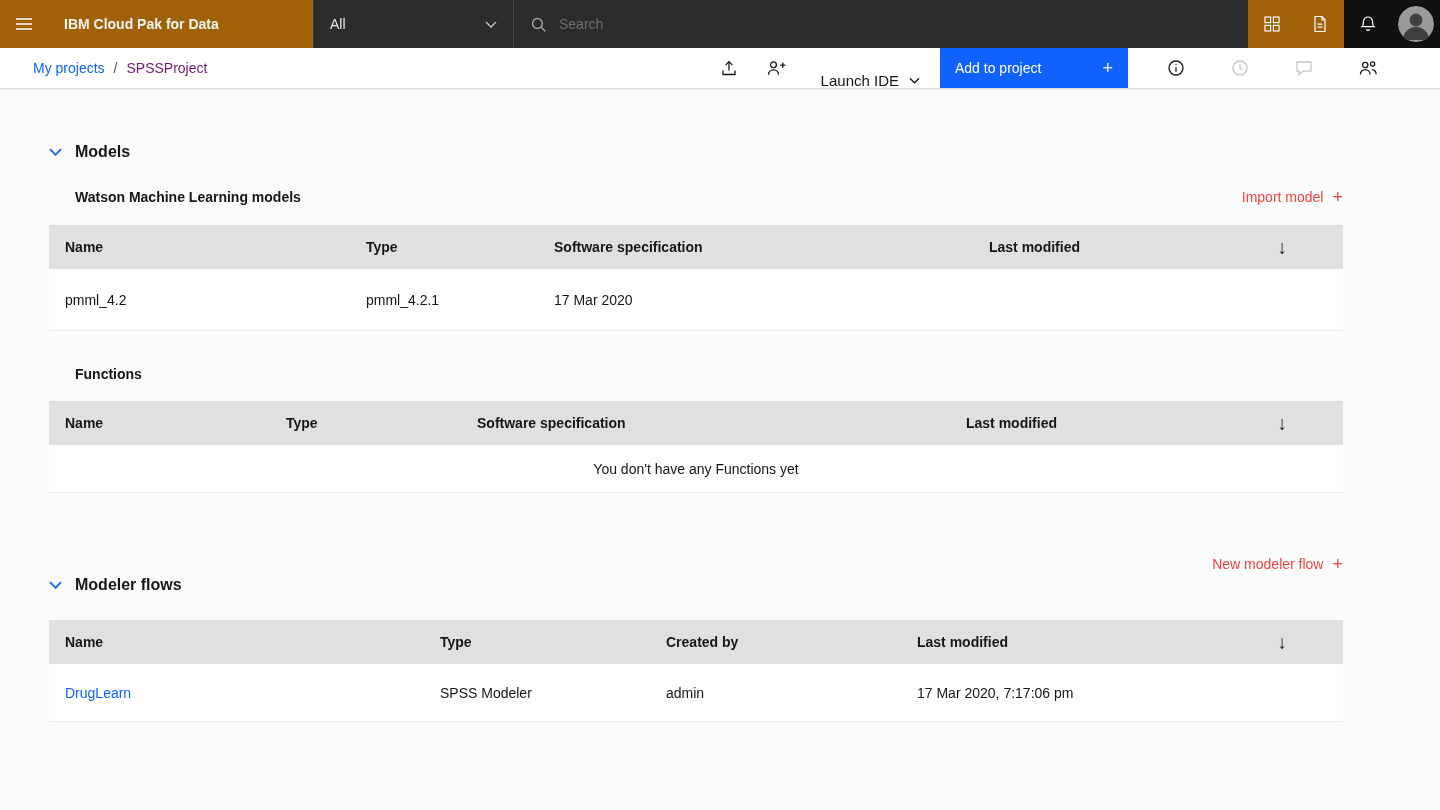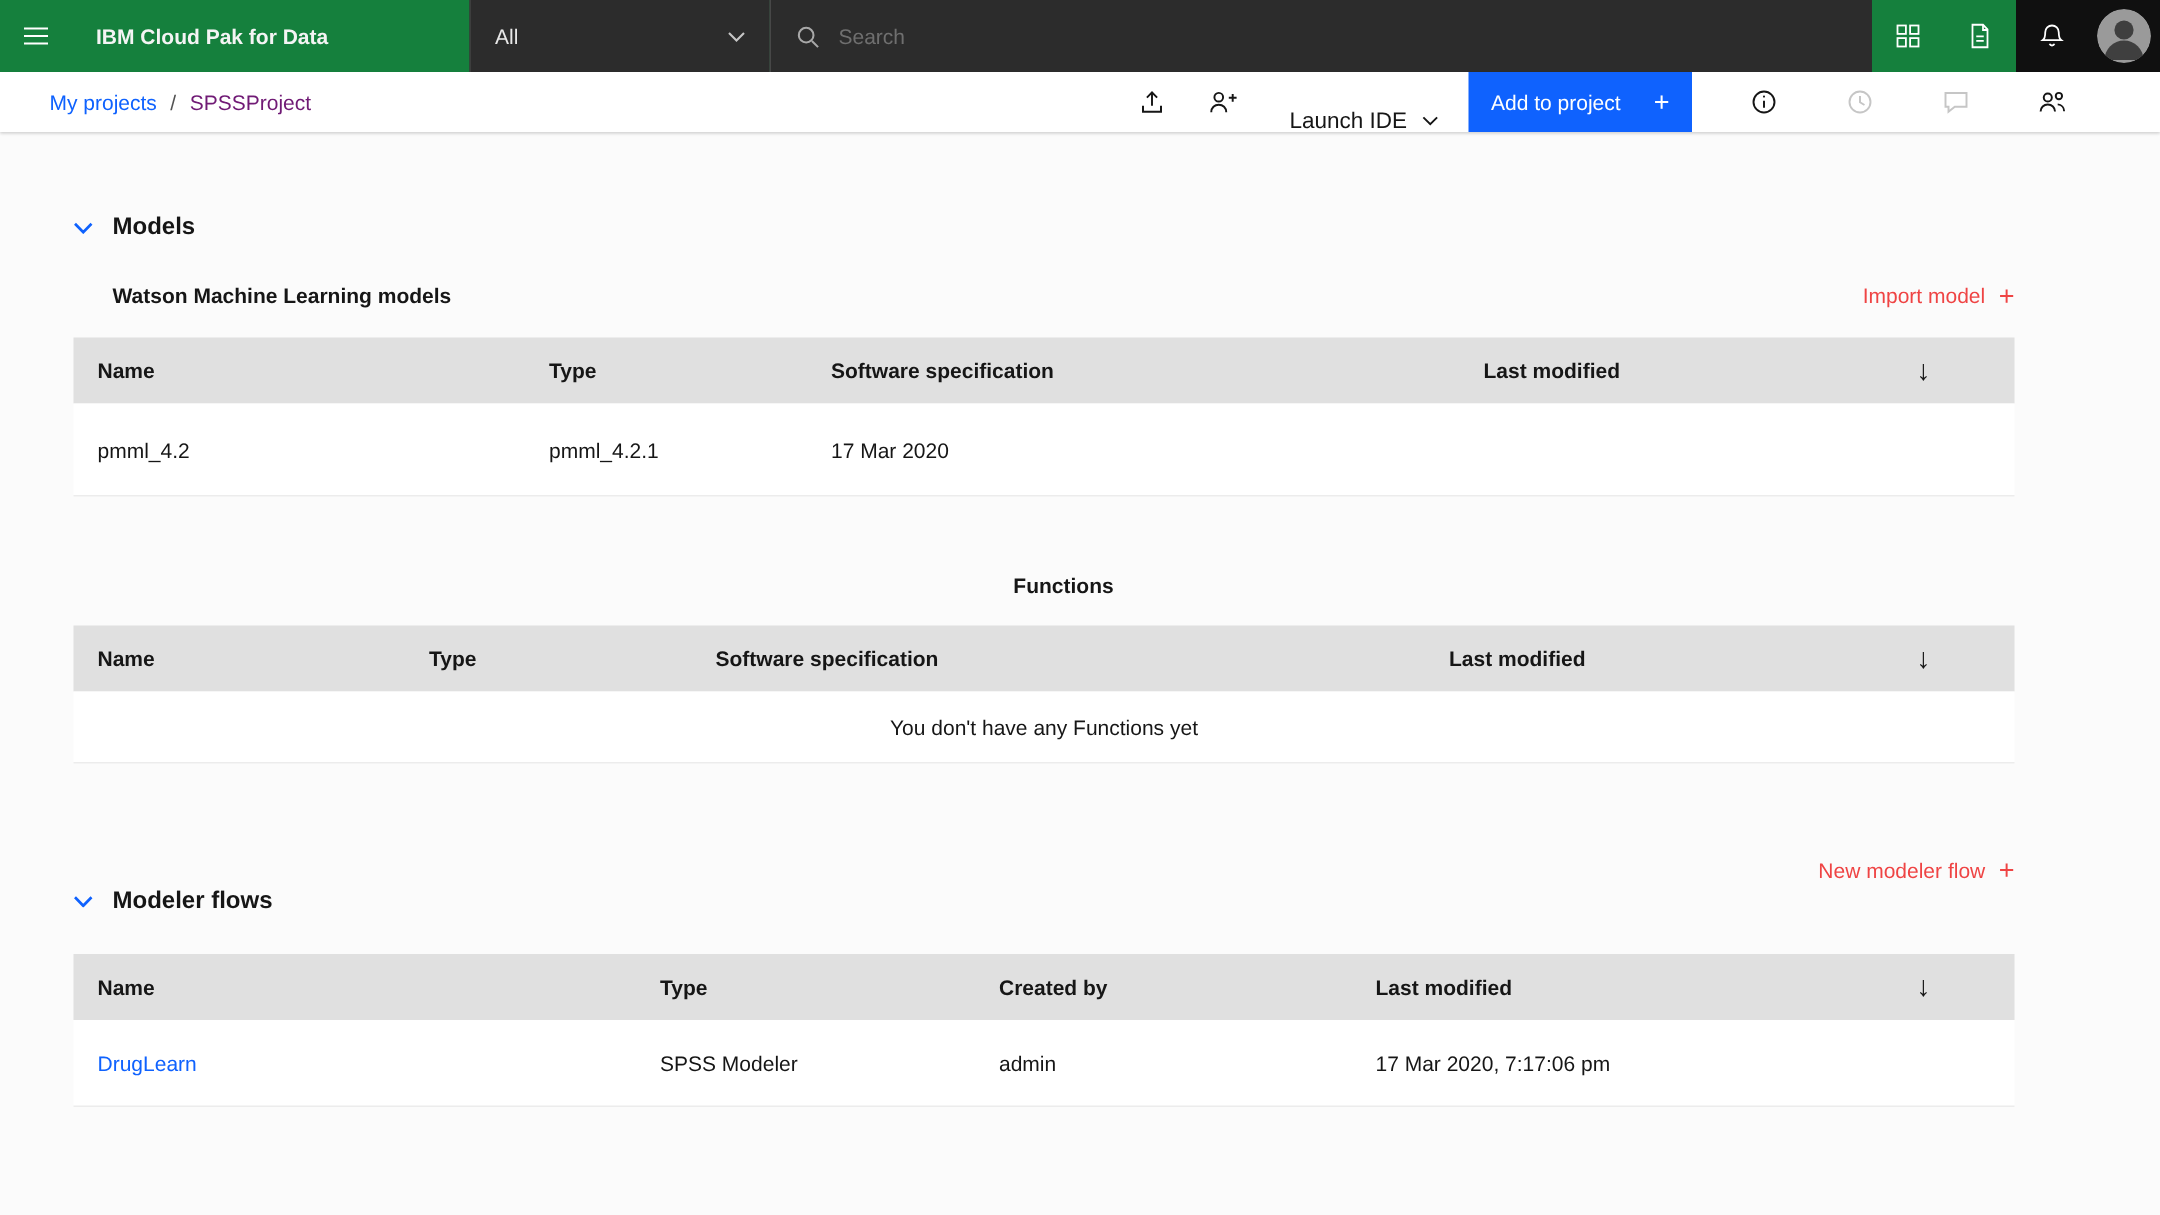--- a/index.html
+++ b/index.html
@@ -5,41 +5,41 @@
   * { margin:0; padding:0; box-sizing:border-box; }
   html, body { width:1440px; height:810px; }
   body {
     font-family:"Liberation Sans","DejaVu Sans",sans-serif;
     background:#fbfbfb; color:#161616; overflow:hidden;
   }
   button { background:none; border:none; cursor:pointer; font:inherit; color:inherit; }
   a { text-decoration:none; }
 
   
-  .topbar { height:48px; background:#15803d; display:flex; align-items:stretch; }
+  .topbar { height:48px; background:#a16207; display:flex; align-items:stretch; }
   .tb-iconbtn { width:48px; display:flex; align-items:center; justify-content:center; }
   .app-title { color:#f4f4f4; font-size:14px; font-weight:700; display:flex; align-items:center; padding:0 16px; width:265px; }
   .scope-dd { width:200px; background:#2c2c2c; display:flex; align-items:center; justify-content:space-between; padding:4px 16px; color:#e8e8e8; font-size:14px; border-left:1px solid #3d3d3d; cursor:pointer; }
   .searchbar { flex:1; background:#2c2c2c; border-left:1px solid #474747; display:flex; align-items:center; padding:0 16px; gap:12px; }
   .searchbar input { flex:1; background:transparent; border:none; outline:none; color:#f4f4f4; font-size:14px; }
   .searchbar input::placeholder { color:#6f6f6f; }
   .tb-right { display:flex; }
   .tb-right .darker { background:#101010; }
   .avatar-wrap { width:36px; height:36px; border-radius:50%; overflow:hidden; display:block; }
 
   
   .actionbar { height:40px; background:#ffffff; display:flex; align-items:center; padding-left:33px; box-shadow:0 1px 2px rgba(0,0,0,.18); position:relative; z-index:2; }
   .breadcrumb { display:flex; gap:9px; font-size:14px; align-items:center; }
   .bc-link { color:#0f62fe; }
   .bc-sep { color:#525252; }
   .bc-current { color:#701a75; }
   .ab-right { margin-left:auto; display:flex; align-items:center; height:100%; }
   .ab-iconbtn { width:48px; height:40px; display:flex; align-items:center; justify-content:center; }
   .launch-ide { display:flex; align-items:center; gap:10px; font-size:15px; padding:0 20px; height:100%;margin-top:24px; }
-  .btn-primary { height:100%; background:#0f62fe; color:#fff; font-size:14px; display:flex; align-items:center; justify-content:space-between; width:149px; padding:0 15px; }
+  .btn-primary { height:100%; background:#0f62fe; color:#fff; font-size:14px; display:flex; align-items:center; justify-content:space-between; width:188px; padding:0 15px; }
   .btn-primary .plus { font-size:18px; font-weight:400; }
   .ab-tools { display:flex; margin-left:24px; margin-right:32px; height:100%; align-items:center; }
   .ab-tools .ab-iconbtn { margin-right:16px; }
 
   
   .content { padding:12px 97px 0 49px; }
   .section-head { display:flex; align-items:center; gap:13px;margin-top:43px; }
   .section-head-row { display:flex; align-items:center; justify-content:space-between; }
   .section-title { font-size:16px; font-weight:700; }
   .sub-row { display:flex; align-items:center; justify-content:space-between; padding-left:26px; margin-top:27px; }
@@ -53,21 +53,21 @@
   .th, .td { padding-left:16px; white-space:nowrap; }
   .sort-col { justify-self:end; padding-right:56px; padding-left:0; font-size:19px; font-weight:400; line-height:1; cursor:pointer; }
   .grid-t1 { grid-template-columns:301px 188px 435px 283px 1fr; }
   .grid-t2 { grid-template-columns:221px 191px 489px 319px 1fr; }
   .grid-t3 { grid-template-columns:375px 226px 251px 369px 1fr; }
   .row-t1 { height:62px; }
   .row-t3 { height:58px; }
   .row-empty { height:48px; background:#fff; display:flex; align-items:center; justify-content:center; font-size:14px; border-bottom:1px solid #ececec; }
   .cell-link { color:#0f62fe; cursor:pointer; }
 
-  .functions-title { margin-top:51px; padding-left:26px;text-align:center; }
+  .functions-title { margin-top:35px; padding-left:26px; }
   .mf-section { margin-top:40px; }
   .mf-section .tbl { margin-top:26px; }
 </style>
 </head>
 <body>
 
 <header class="topbar">
   <button class="tb-iconbtn">
     <svg width="20" height="20" viewBox="0 0 20 20" fill="none" stroke="#ffffff" stroke-width="1.4">
         <path d="M2 5h16M2 10h16M2 15h16"></path>

